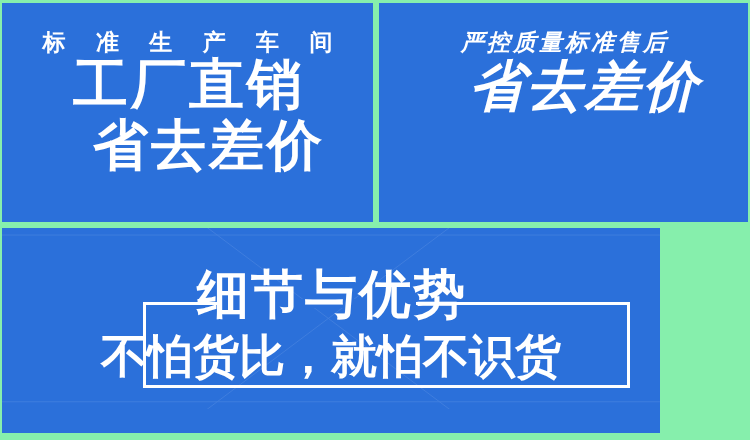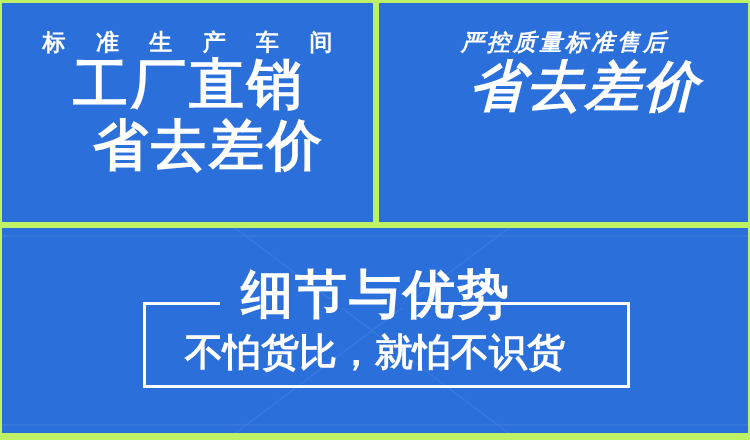--- a/index.html
+++ b/index.html
@@ -12,21 +12,21 @@
     width: 750px;
     height: 440px;
     overflow: hidden;
     font-family: "Liberation Sans", "DejaVu Sans", sans-serif;
   }
 
   .stage {
     position: relative;
     width: 750px;
     height: 440px;
-    background: #bef264;
+    background: #86efac;
     box-sizing: border-box;
   }
 
   
   .top-row {
     position: absolute;
     left: 2px;
     top: 3px;
     width: 746px;
     height: 219px;
@@ -80,21 +80,21 @@
     text-indent: 3px;
   }
   .headline-1 { margin-top: 2px; }
   .headline-2 { margin-top: 4px; padding-left: 40px; }
 
   
   .bottom-banner {
     position: absolute;
     left: 2px;
     top: 228px;
-    width: 746px;
+    width: 658px;
     height: 205px;
     background: #2b70da;
     box-sizing: border-box;
     overflow: hidden;
     padding-left: 8px;
   }
 
   
   .banner-texture {
     position: absolute;
@@ -136,21 +136,21 @@
     text-indent: 2px;
     white-space: nowrap;
   }
 
   .banner-sub {
     position: absolute;
     left: 0;
     right: 0;
     top: 105px;
     text-align: center;
-    font-size: 38px;
+    font-size: 46px;
     font-weight: 800;
     line-height: 1;
     color: #ffffff;
     letter-spacing: 0px;
     white-space: nowrap;
   }
 </style>
 </head>
 <body>
 

